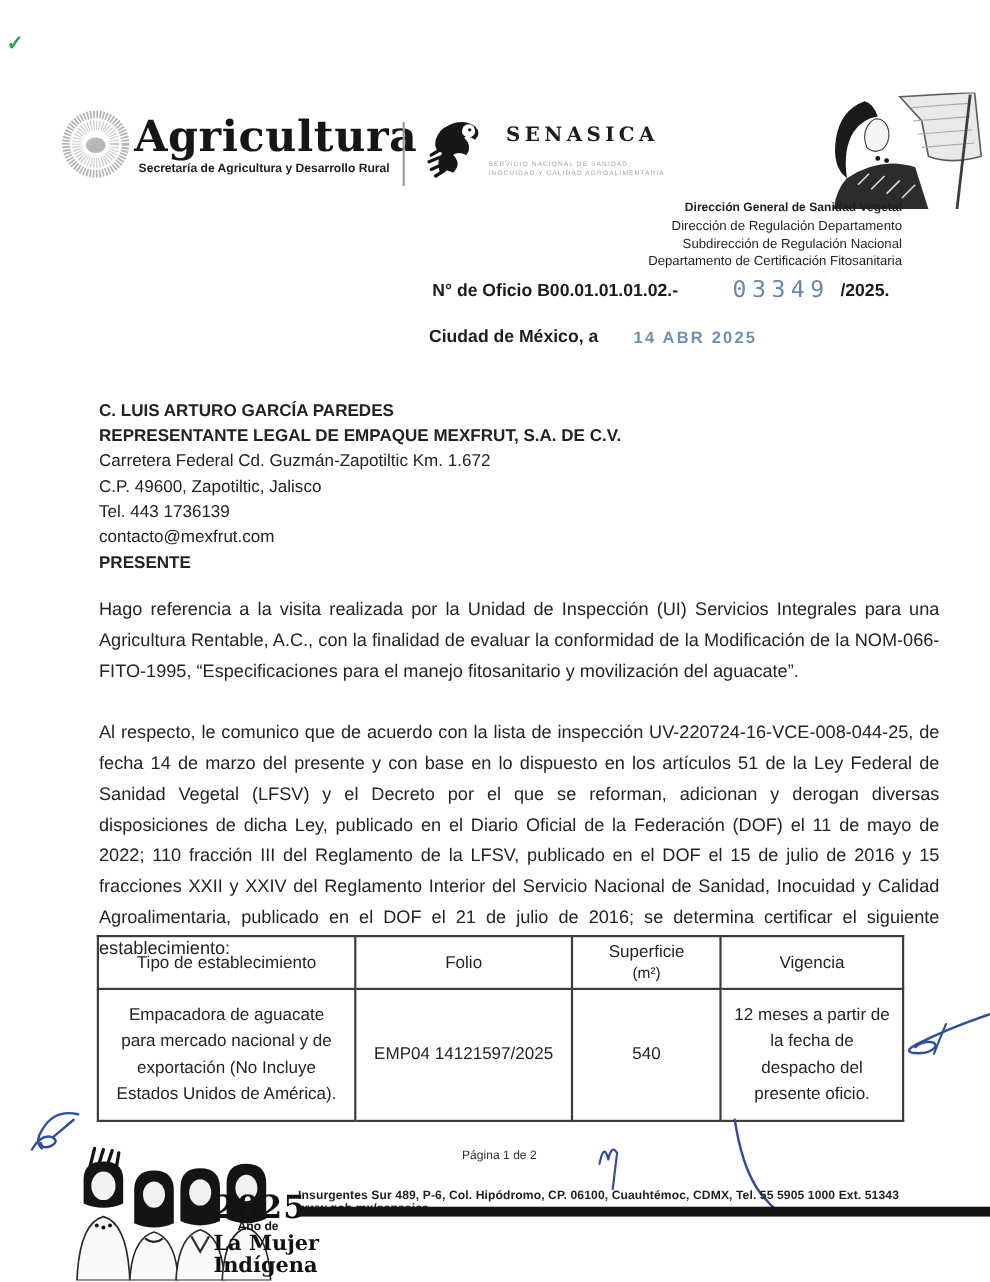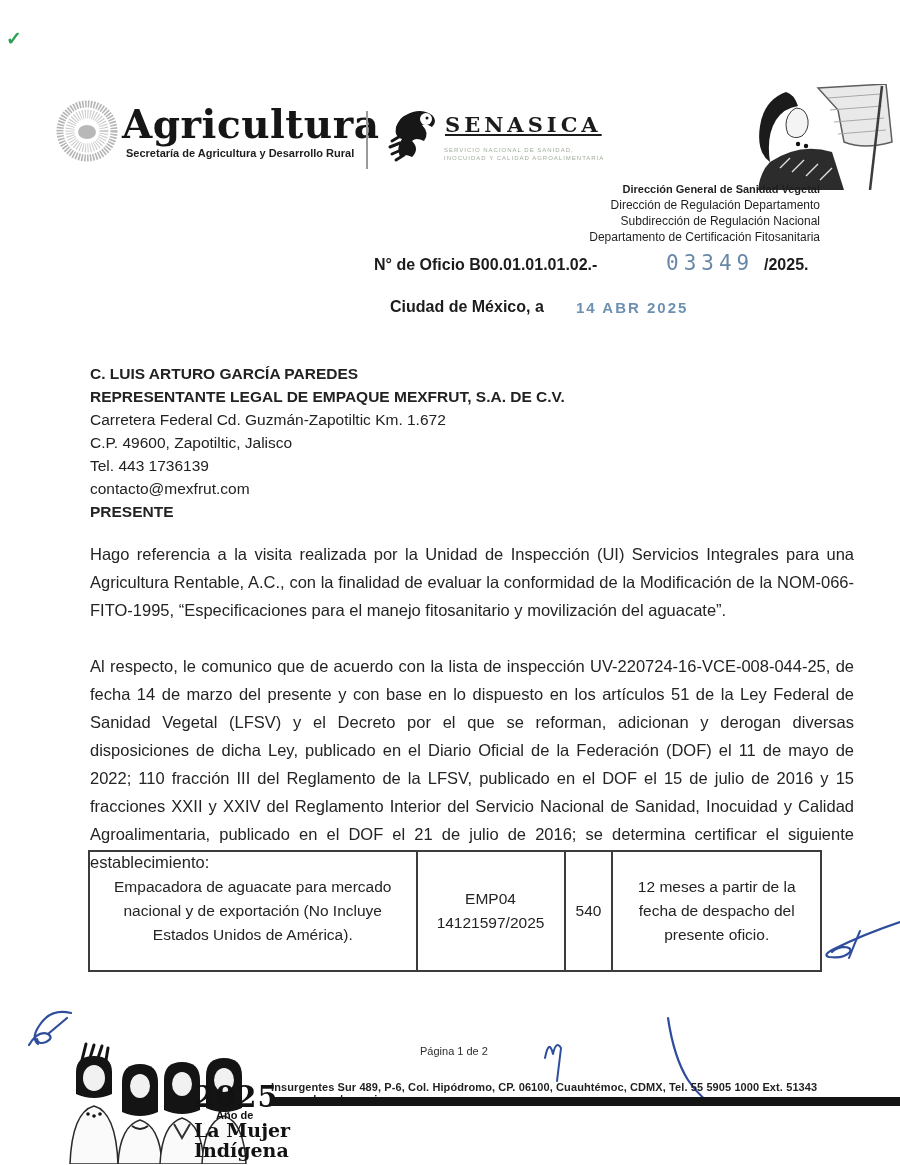--- a/index.html
+++ b/index.html
@@ -10,31 +10,31 @@
   .abs{position:absolute;}
 
   
   #green-check{left:6px;top:27px;font-size:19px;font-weight:bold;color:#2d9e52;}
   #agri-seal{left:56px;top:99px;}
   #agri-brand{left:122px;top:101px;font-family:"DejaVu Serif",serif;font-weight:bold;
     font-size:39px;color:#161616;letter-spacing:0.5px;}
   #agri-tagline{left:126px;top:147px;font-size:11px;font-weight:bold;color:#1d1d1d;}
   #logo-divider{left:366px;top:111px;width:2px;height:58px;background:#9a9a9a;}
   #senasica-mark{left:386px;top:107px;}
-  #senasica-brand{left:445px;top:112px;font-family:"DejaVu Serif",serif;font-weight:bold;
-    font-size:21px;color:#1c1c1c;letter-spacing:4px;text-decoration:underline;}
+  #senasica-brand{left:460px;top:112px;font-family:"DejaVu Serif",serif;font-weight:bold;
+    font-size:18px;color:#1c1c1c;letter-spacing:4px;}
   #senasica-tagline{left:444px;top:146px;font-size:6px;color:#8f9d8a;opacity:.85;
     letter-spacing:1px;line-height:8px;}
   #woman-flag{left:740px;top:84px;}
   #directorate{right:80px;top:183px;text-align:right;color:#1f1f1f;}
   #directorate .d0{font-size:11px;font-weight:bold;margin-bottom:3px;}
   #directorate .dn{font-size:12px;margin-bottom:2px;}
 
   
-  #oficio-label{left:374px;top:256px;font-size:16px;font-weight:bold;color:#1c1c1c;}
+  #oficio-label{left:393px;top:256px;font-size:16px;font-weight:bold;color:#1c1c1c;}
   #oficio-stamp{left:666px;top:251px;font-family:"DejaVu Sans Mono",monospace;
     font-size:21px;letter-spacing:5px;color:#587a9e;opacity:.9;}
   #oficio-suffix{left:764px;top:256px;font-size:16px;font-weight:bold;color:#1c1c1c;}
   #date-label{left:390px;top:298px;font-size:16px;font-weight:bold;color:#1c1c1c;}
   #date-stamp{left:576px;top:299px;font-size:15px;letter-spacing:2px;color:#5f85a8;
     font-weight:bold;opacity:.9;}
 
   
   #recipient{left:90px;top:362px;font-size:15.5px;line-height:23px;color:#222;}
   #recipient .b{font-weight:bold;}
@@ -132,20 +132,29 @@
     <div>Tel. 443 1736139</div>
     <div>contacto@mexfrut.com</div>
     <div class="b">PRESENTE</div>
   </div>
 
   <div id="para1" class="abs para">Hago referencia a la visita realizada por la Unidad de Inspección (UI) Servicios Integrales para una Agricultura Rentable, A.C., con la finalidad de evaluar la conformidad de la Modificación de la NOM-066-FITO-1995, “Especificaciones para el manejo fitosanitario y movilización del aguacate”.</div>
   <div id="para2" class="abs para">Al respecto, le comunico que de acuerdo con la lista de inspección UV-220724-16-VCE-008-044-25, de fecha 14 de marzo del presente y con base en lo dispuesto en los artículos 51 de la Ley Federal de Sanidad Vegetal (LFSV) y el Decreto por el que se reforman, adicionan y derogan diversas disposiciones de dicha Ley, publicado en el Diario Oficial de la Federación (DOF) el 11 de mayo de 2022; 110 fracción III del Reglamento de la LFSV, publicado en el DOF el 15 de julio de 2016 y 15 fracciones XXII y XXIV del Reglamento Interior del Servicio Nacional de Sanidad, Inocuidad y Calidad Agroalimentaria, publicado en el DOF el 21 de julio de 2016; se determina certificar el siguiente establecimiento:</div>
 
   <table id="cert-table" class="abs">
     <tbody>
+        <tr>
+      <th class="col1">Tipo de establecimiento</th>
+      <th class="col2">Folio</th>
+      <th class="col3">
+        <span>Superficie</span>
+        <span class="sup-unit">(m²)</span>
+      </th>
+      <th class="col4">Vigencia</th>
+    </tr>
     <tr>
       <td>Empacadora de aguacate para mercado nacional y de exportación (No Incluye Estados Unidos de América).</td>
       <td>EMP04 14121597/2025</td>
       <td>540</td>
       <td>12 meses a partir de la fecha de despacho del presente oficio.</td>
     </tr>
   </tbody>
     </table>
 
   <svg class="abs ink" style="left:816px;top:916px;" width="88" height="50" viewBox="0 0 88 50">

